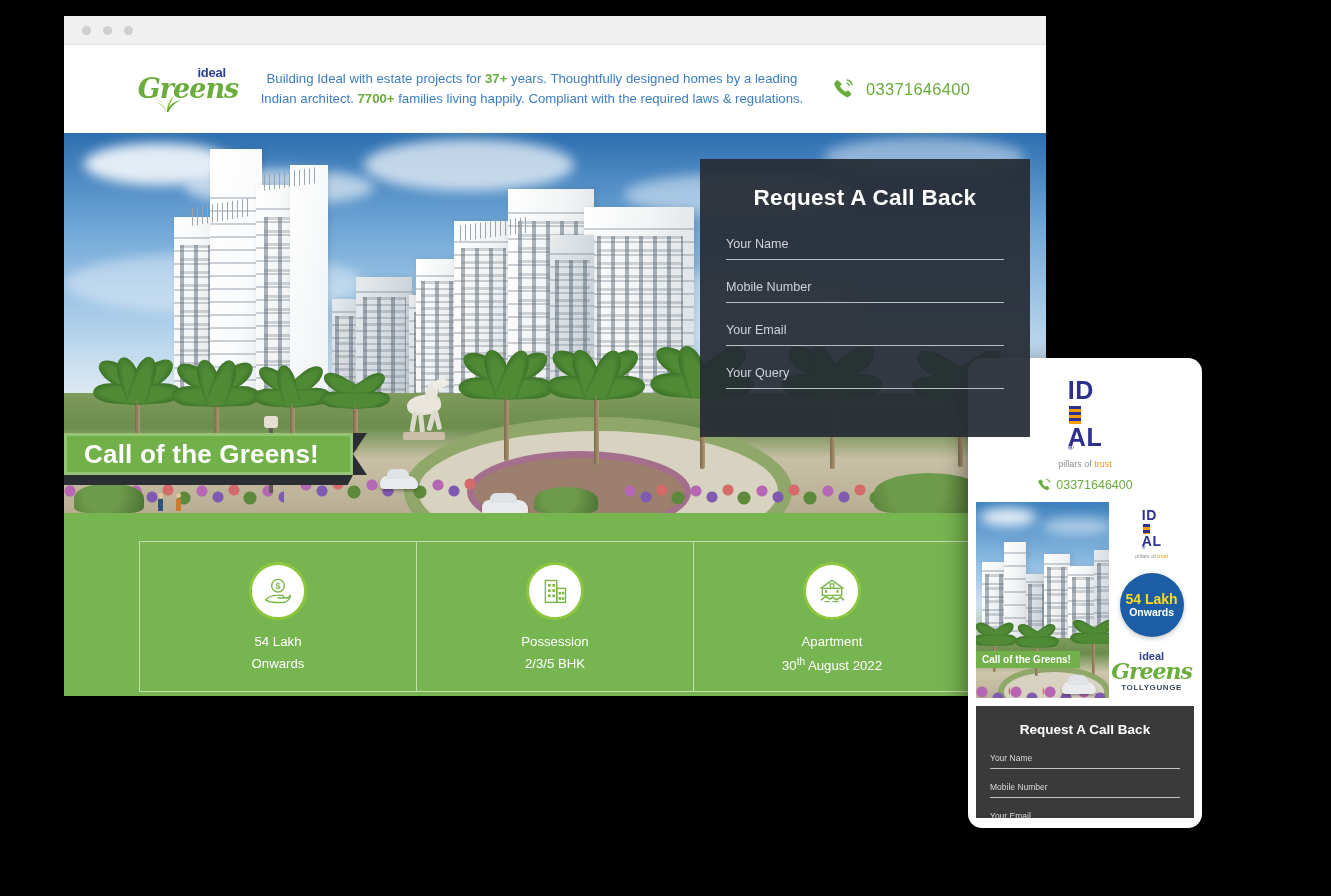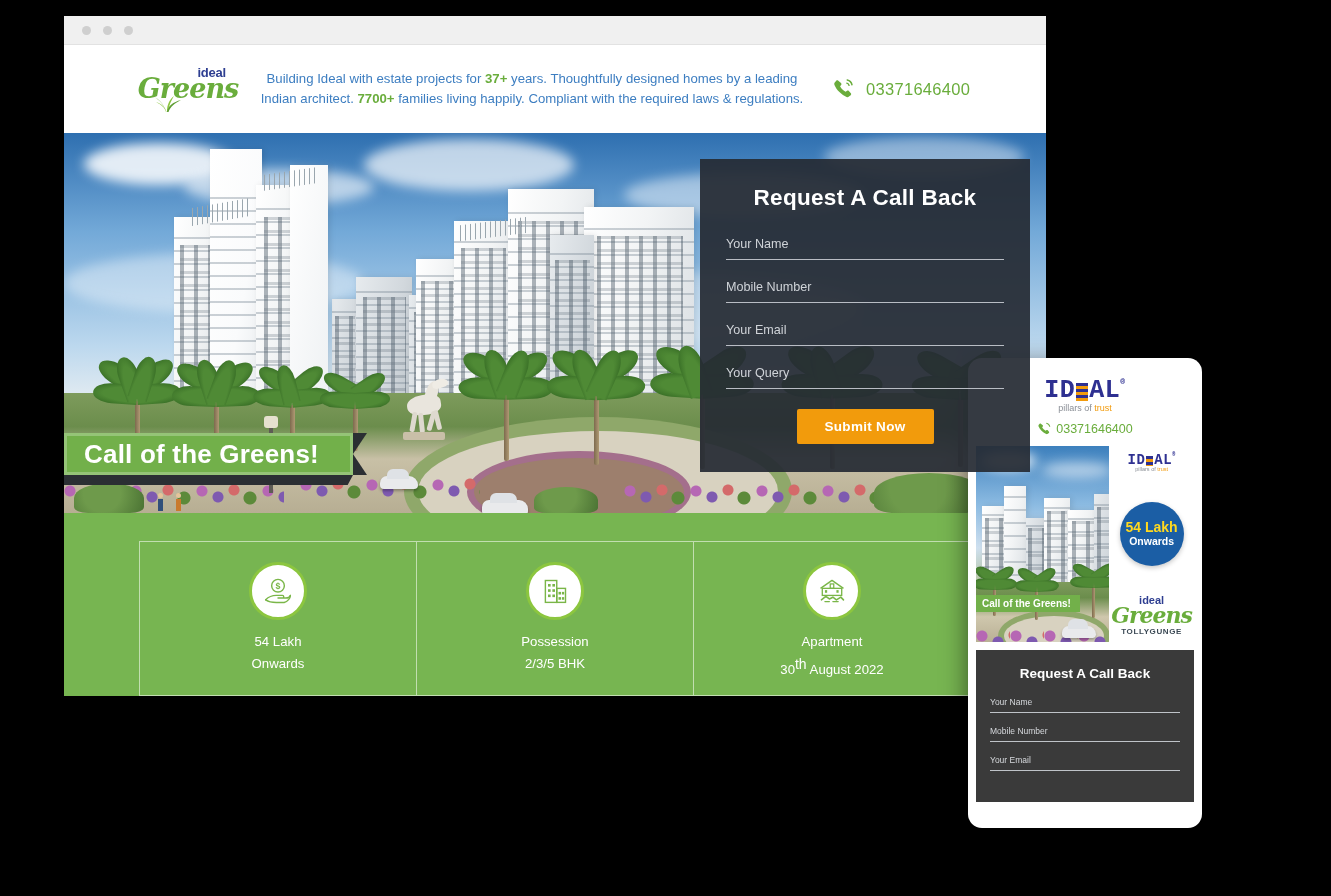--- a/index.html
+++ b/index.html
@@ -361,21 +361,21 @@
   .feat-ico {
     width: 52px; height: 52px;
     margin: 0 auto 14px;
     border-radius: 50%;
     background: #ffffff;
     border: 3px solid #8cc63f;
     display: flex; align-items: center; justify-content: center;
   }
   .feat-l1 { color: #fff; font-size: 13.2px; margin-bottom: 7px; }
   .feat-l2 { color: #fff; font-size: 13.2px; }
-  .feat-l2 sup { font-size: 14px; }
+  .feat-l2 sup { font-size: 10px; }
 
   
   #phone {
     position: absolute;
     left: 968px;
     top: 358px;
     width: 234px;
     height: 470px;
     background: #ffffff;
     border-radius: 14px;
@@ -390,26 +390,27 @@
     background: #fff;
     overflow: hidden;
     position: relative;
   }
   #m-logo {
     text-align: center;
     padding: 8px 0 2px;
   }
   .ideal-word {
     display: inline-flex;
-    align-items: center;
+    align-items: flex-start;
     font-size: 25px;
     font-weight: bold;
     color: #2e3091;
     letter-spacing: 0.5px;
-    font-family: Liberation Mono, monospace;
+    font-family: Liberation Sans, sans-serif;
+    flex-direction: column;
   }
   .ideal-word .bars {
     display: inline-block;
     width: 12px; height: 18px;
     margin: 0 1px;
     background: repeating-linear-gradient(180deg, #2e3091 0 3px, #f29b0c 3px 6px);
     position: relative;
     top: 1px;
   }
   .reg { font-size: 8px; color: #2e3091; position: relative; top: -9px; }
@@ -735,21 +736,20 @@
         </div>
         <div class="fld">
           <label class="fld-label">Your Email</label>
           <div class="fld-line"></div>
         </div>
         <div class="fld">
           <label class="fld-label">Your Query</label>
           <div class="fld-line"></div>
         </div>
 
-        <button id="submit-now">Submit Now</button>
       </div>
     </div>
 
     <div id="features">
       <div id="features-inner">
 
         <div class="feat">
           <div class="feat-ico">
             <svg width="30" height="30" viewBox="0 0 34 34">
               <circle cx="17" cy="11" r="7.2" fill="none" stroke="#7ab648" stroke-width="1.6"></circle>

